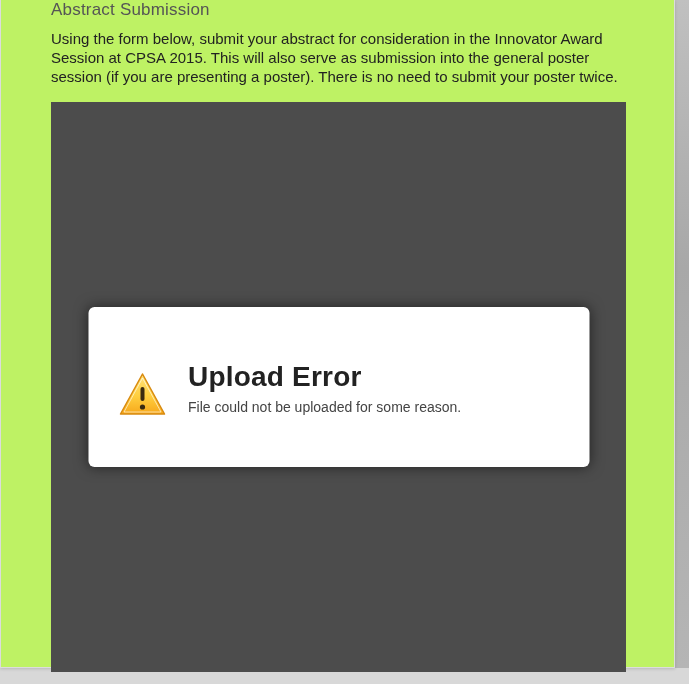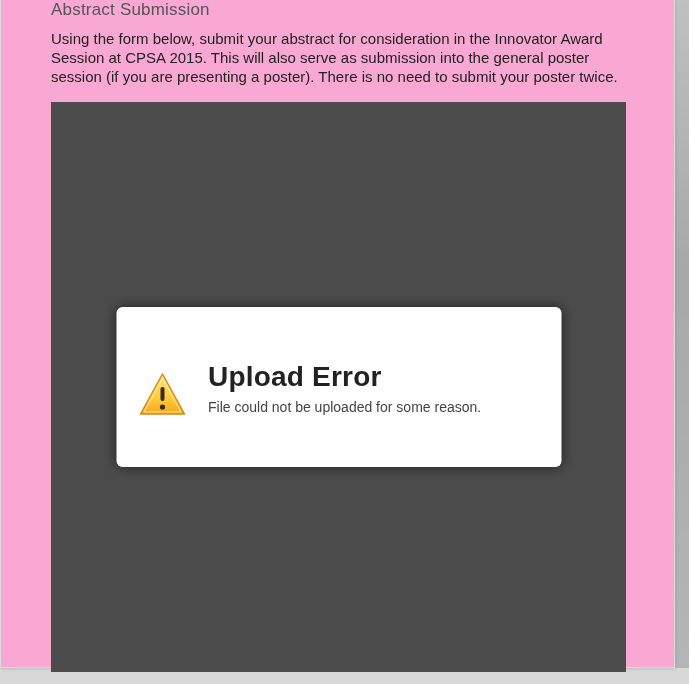--- a/index.html
+++ b/index.html
@@ -16,21 +16,21 @@
     width: 14px;
     height: 668px;
     background: linear-gradient(180deg, #c0c0c0 0%, #a8a8a8 40%, #b5b5b5 100%);
   }
   .page-container {
     position: absolute;
     top: 0;
     left: 0;
     width: 675px;
     height: 668px;
-    background: #f9a8d4;
+    background: #bef264;
     border: 1px solid #dcdcdc;
     border-top: none;
     box-shadow: 0 1px 3px rgba(0,0,0,0.15);
   }
   .content {
     padding: 0 50px 0 50px;
   }
   .page-title {
     color: #555555;
     font-size: 17px;
@@ -49,25 +49,25 @@
     width: 575px;
     height: 570px;
     background: #4c4c4c;
     position: relative;
   }
   .error-card {
     position: absolute;
     left: 50%;
     top: 50%;
     transform: translate(-50%, -50%);
-    width: 445px;
+    width: 501px;
     background: #ffffff;
     border-radius: 6px;
     box-shadow: 0 0 14px rgba(0,0,0,0.55);
-    padding: 30px 22px 34px 22px;
+    padding: 30px 22px 34px 30px;
     display: flex;
     align-items: flex-start;
   }
   .warn-icon {
     width: 48px;
     height: 48px;
     margin-top: 34px;
     margin-right: 22px;
     flex-shrink: 0;
   }

